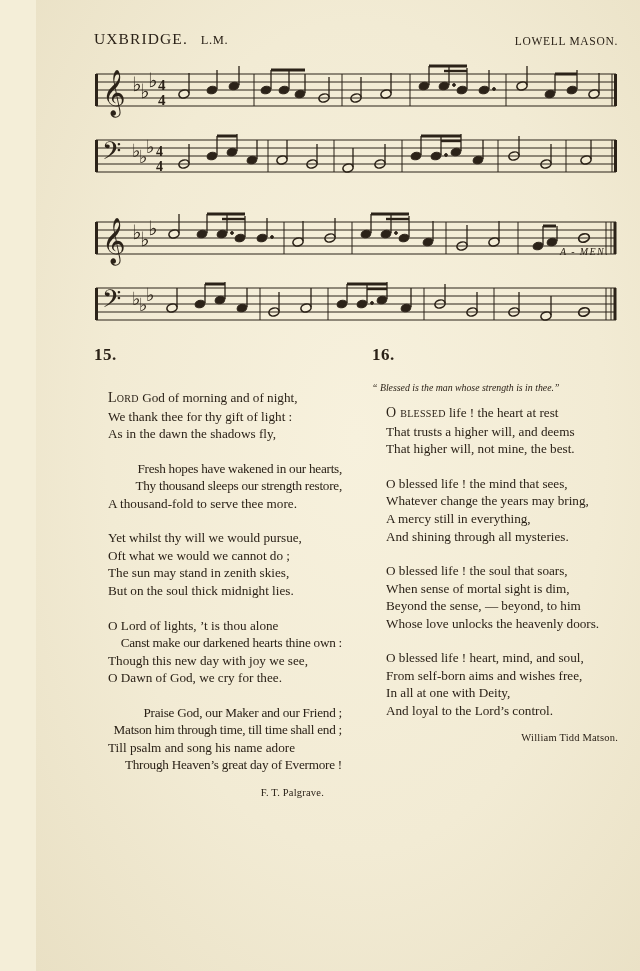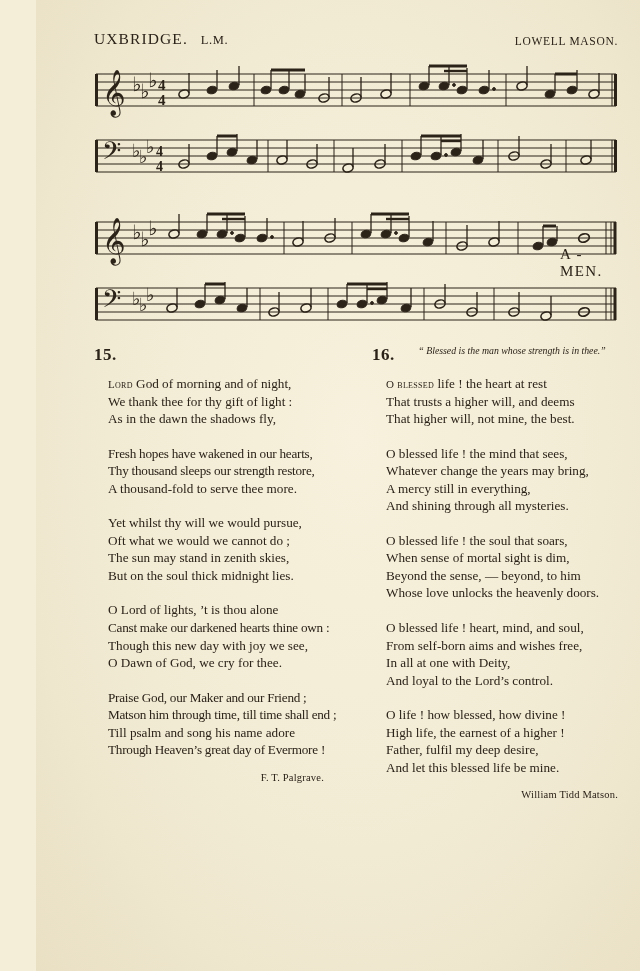--- a/index.html
+++ b/index.html
@@ -65,41 +65,43 @@
   }
   .system {
     position: relative;
     margin-bottom: 6px;
   }
   .staff-svg {
     display: block;
   }
   .amen-label {
     position: absolute;
-    font-size: 15px;
+    font-size: 10px;
     letter-spacing: 1.4px;
     text-transform: uppercase;
+    font-style: italic;
   }
 
   
   .columns {
     display: flex;
     margin-top: 8px;
   }
   .col {
     width: 50%;
     box-sizing: border-box;
   }
   .col.left { padding-right: 14px; }
   .col.right { padding-left: 16px; }
 
   .hymn-head {
     display: flex;
     align-items: flex-start;
     margin-bottom: 10px;
+    flex-direction: column;
   }
   .hymn-num {
     font-size: 17px;
     font-weight: 700;
     font-family: "Liberation Serif", serif;
     letter-spacing: 0.5px;
     width: 34px;
     flex: 0 0 34px;
     padding-top: 3px;
   }
@@ -111,24 +113,24 @@
     flex: 1 1 auto;
     padding-top: 2px;
   }
   .stanza {
     margin: 0 0 17px 0;
     font-size: 13.2px;
     line-height: 1.33;
     padding-left: 14px;
   }
   .stanza .line { white-space: nowrap; }
-  .stanza .line.tight { letter-spacing: -0.25px; }
+  .stanza .line.tight { letter-spacing: -0.25px; text-align: right; }
   .smallcaps {
     font-variant: small-caps;
-    font-size: 11px;
+    font-size: 14px;
     letter-spacing: 0.3px;
   }
   .author {
     font-size: 10.5px;
     text-align: right;
     margin-top: -4px;
     letter-spacing: 0.2px;
   }
   .author.left-col { padding-right: 18px; text-align: right; }
   .author.right-col { padding-right: 0px; }
@@ -498,24 +500,18 @@
           <div class="line">Whose love unlocks the heavenly doors.</div>
         </div>
 
         <div class="stanza">
           <div class="line">O blessed life ! heart, mind, and soul,</div>
           <div class="line">From self-born aims and wishes free,</div>
           <div class="line">In all at one with Deity,</div>
           <div class="line">And loyal to the Lord’s control.</div>
         </div>
 
-        <div class="stanza">
-          <div class="line">O life ! how blessed, how divine !</div>
-          <div class="line">High life, the earnest of a higher !</div>
-          <div class="line">Father, fulfil my deep desire,</div>
-          <div class="line">And let this blessed life be mine.</div>
-        </div>
 
         <div class="author right-col">William Tidd Matson.</div>
       </div>
     </div>
   </div>
 </div>
 
 </body></html>

